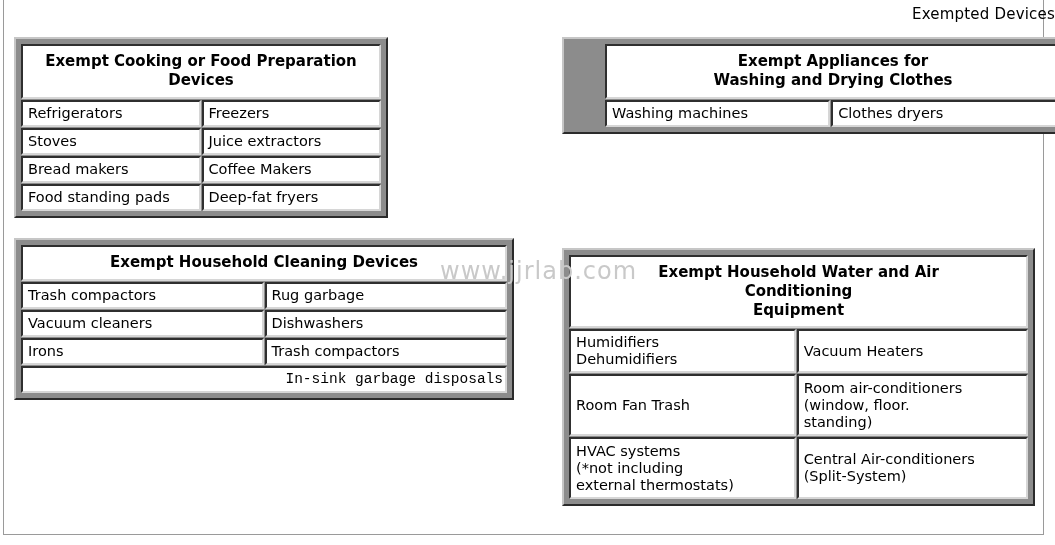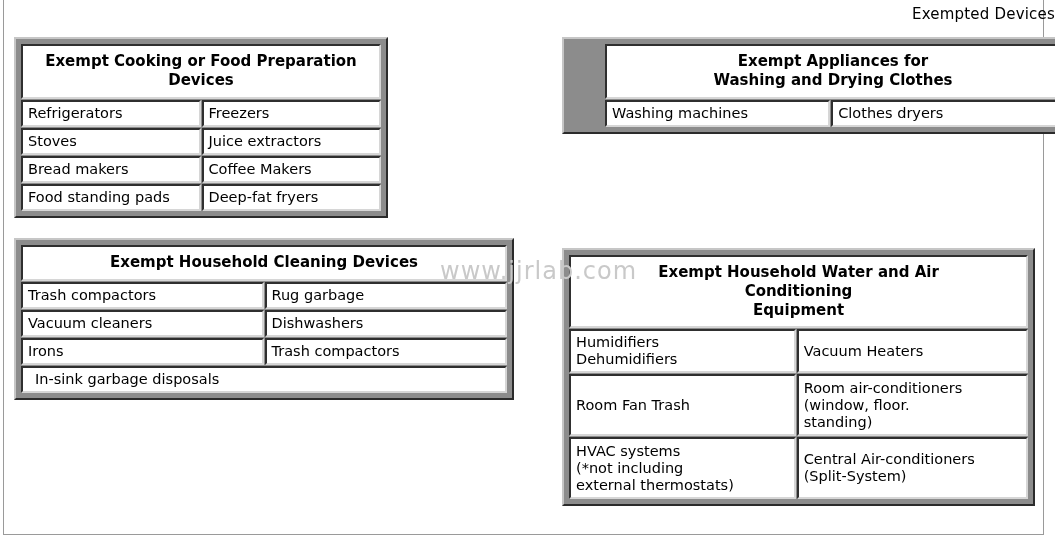--- a/index.html
+++ b/index.html
@@ -87,22 +87,23 @@
     box-sizing: border-box;
   }
   td.hdr {
     text-align: center;
     font-weight: bold;
     font-size: 15px;
     padding: 6px 4px 7px 4px;
     line-height: 1.25;
   }
   td.center {
-    text-align: left;
-    padding-left: 12px;
+    text-align: right;
+    padding-left: 0;
+    font-family: Liberation Mono, monospace;
   }
 
   
   #tbl-cooking   { left: 14px;  top: 37px;  width: 374px; }
   #tbl-cleaning  { left: 14px;  top: 238px; width: 500px; }
   #tbl-washing   { left: 562px; top: 37px;  width: 506px; padding-left: 40px; }
   #tbl-hvac      { left: 562px; top: 248px; width: 473px; }
 
   #tbl-cooking  col.c1,  #tbl-cooking  col.c2  { width: 50%; }
   #tbl-cleaning col.c1,  #tbl-cleaning col.c2  { width: 50%; }

